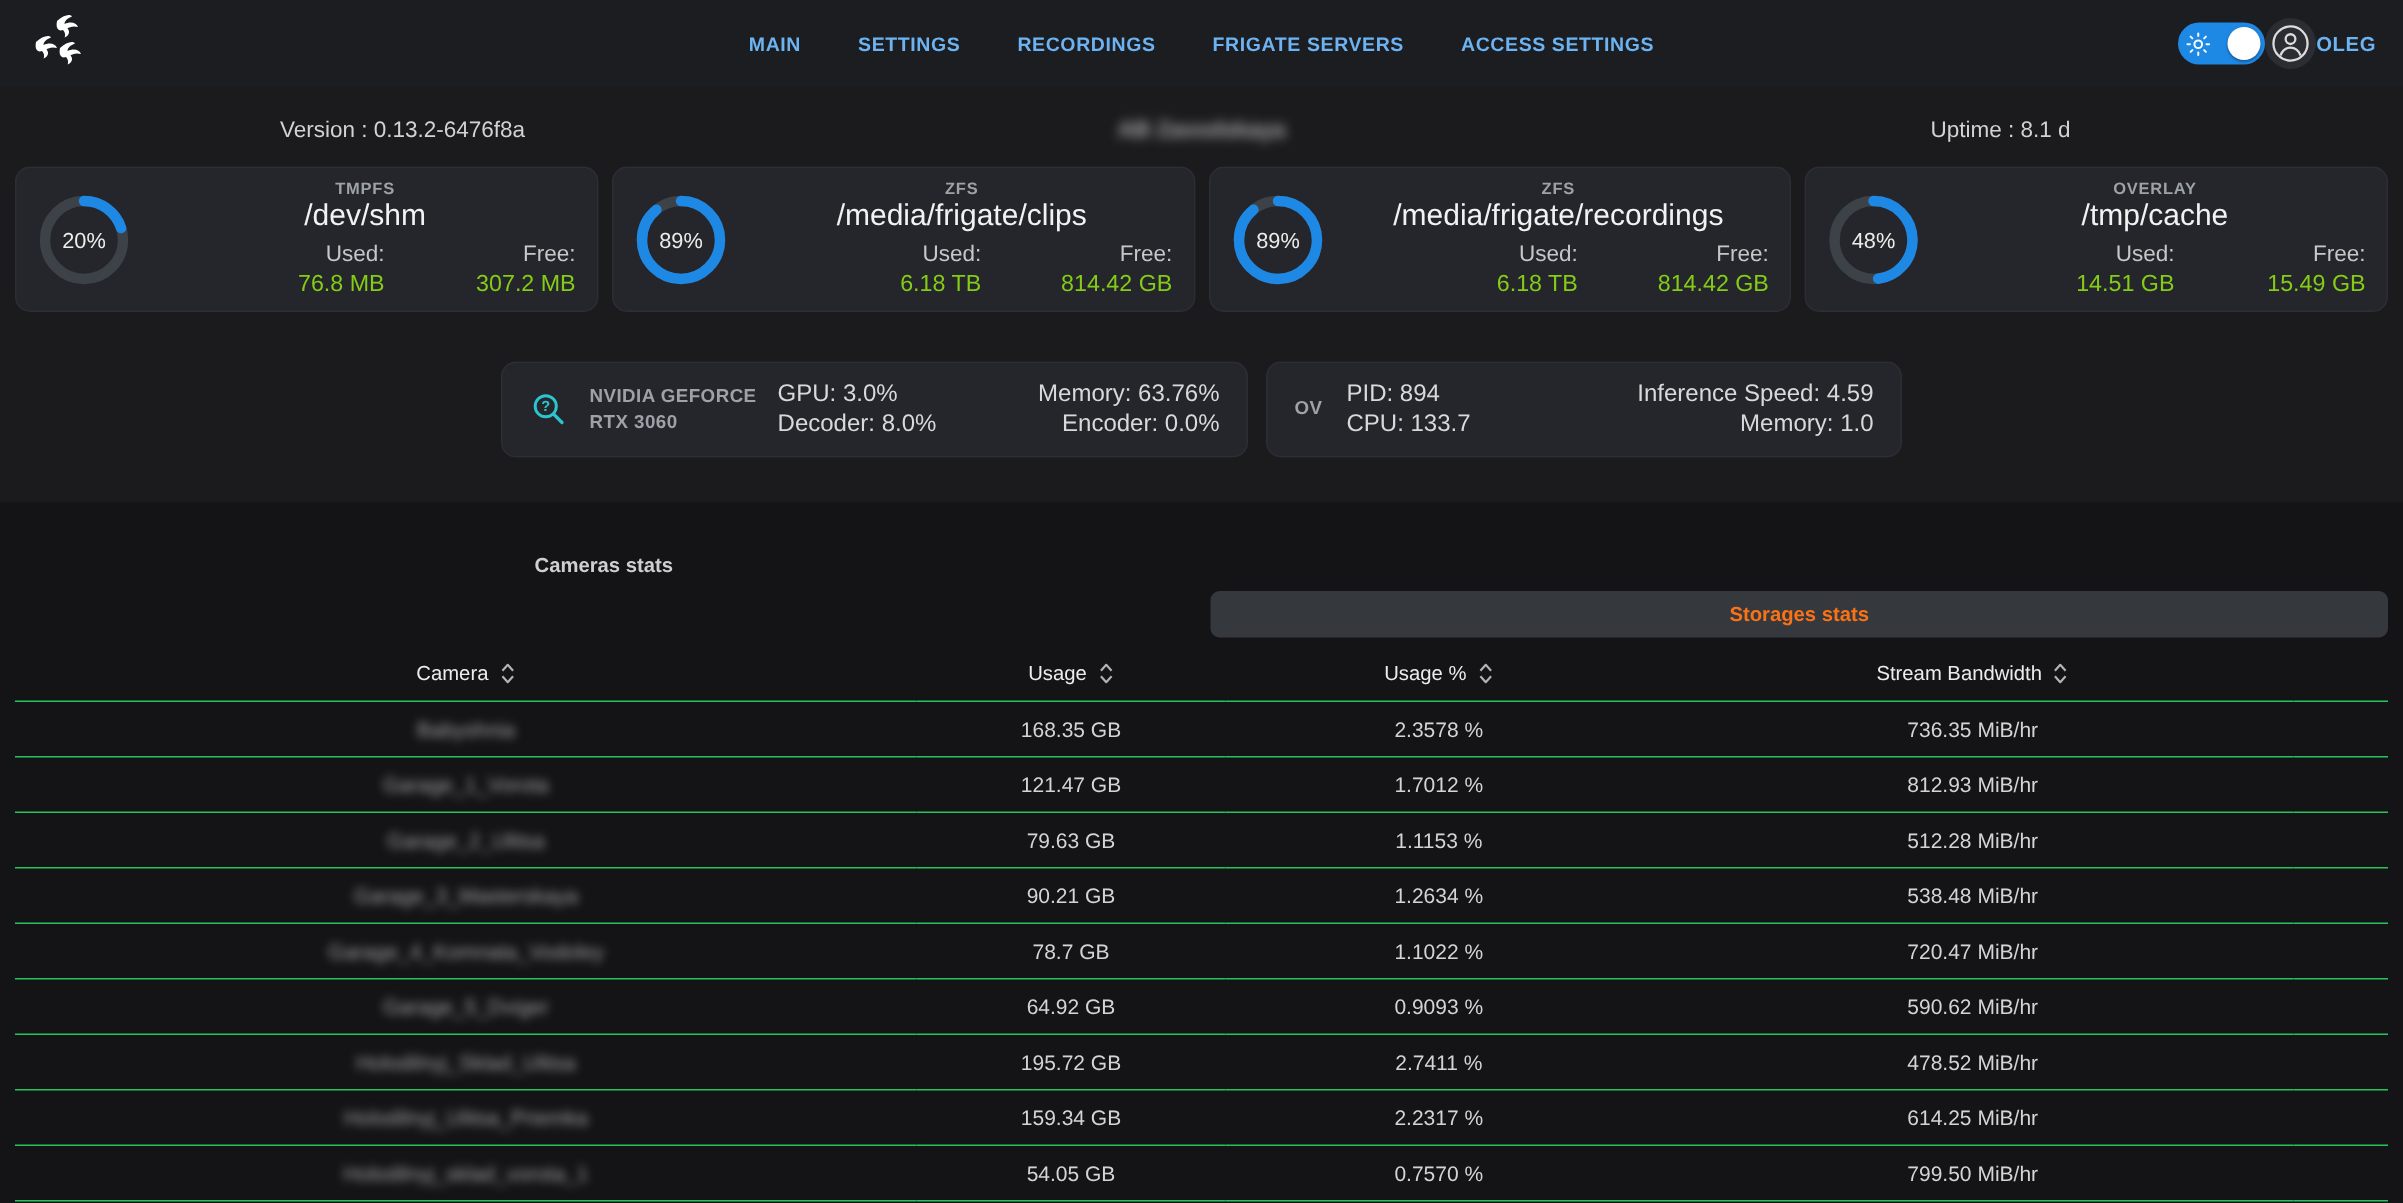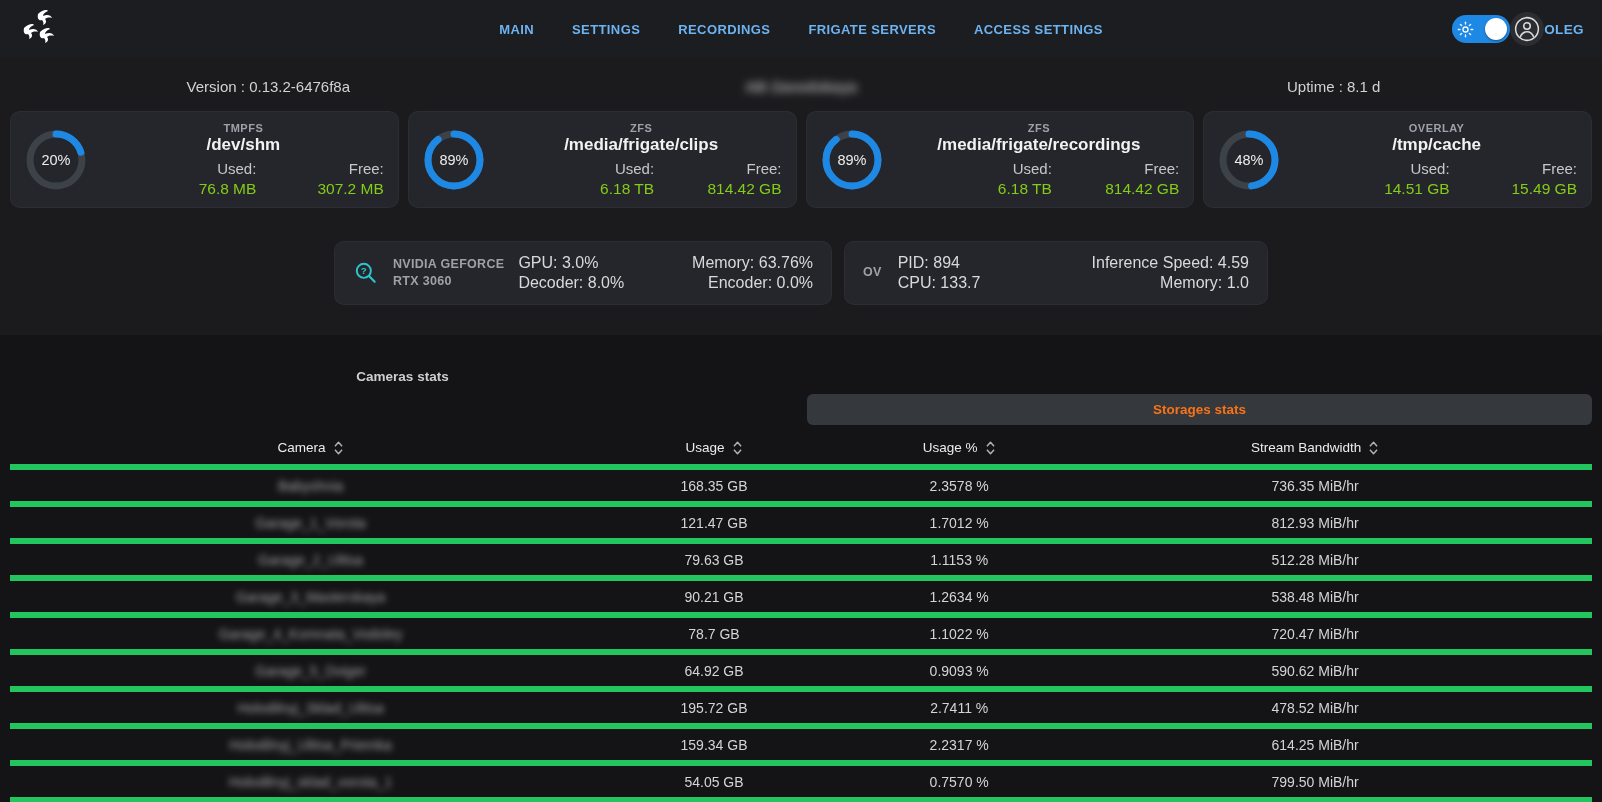--- a/index.html
+++ b/index.html
@@ -115,22 +115,22 @@
   .storage-body { flex: 1; }
   .storage-type {
     text-align: center;
     font-size: 11px;
     font-weight: bold;
     letter-spacing: .5px;
     color: #9da2a8;
   }
   .storage-mount {
     text-align: center;
-    font-size: 17px;
-    font-weight: bold;
+    font-size: 20px;
+    font-weight: normal;
     color: #f2f2f2;
     margin: 1px 0 5px;
   }
   .uf-grid {
     display: grid;
     grid-template-columns: 1fr 1fr;
     row-gap: 3px;
     padding-left: 26px;
     font-size: 15px;
     text-align: right;
@@ -213,21 +213,21 @@
     font-weight: normal;
     color: #ececee;
     text-align: center;
     vertical-align: middle;
     cursor: pointer;
   }
   .th-inner { display: inline-flex; align-items: center; gap: 7px; }
   .sort-icon { width: 11px; height: 16px; opacity: .85; }
   .stats-table td {
     height: 37px;
-    border-top: 6px solid #22c55e;
+    border-top: 1px solid #22c55e;
     font-size: 14px;
     color: #d4d4d6;
     text-align: center;
     vertical-align: middle;
   }
   .stats-table tr:last-child td { border-bottom: 1px solid #2a2b2e; }
   .camera-cell { color: #c4c4c6; }
   .blur-text { filter: blur(3.2px); opacity: .8; }
 </style>
 </head>

